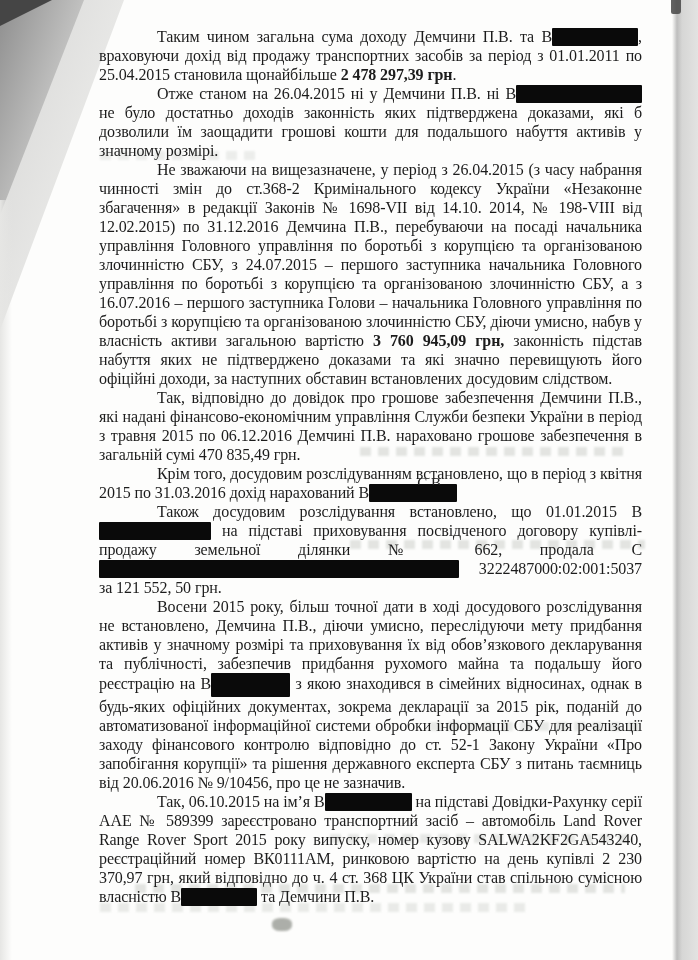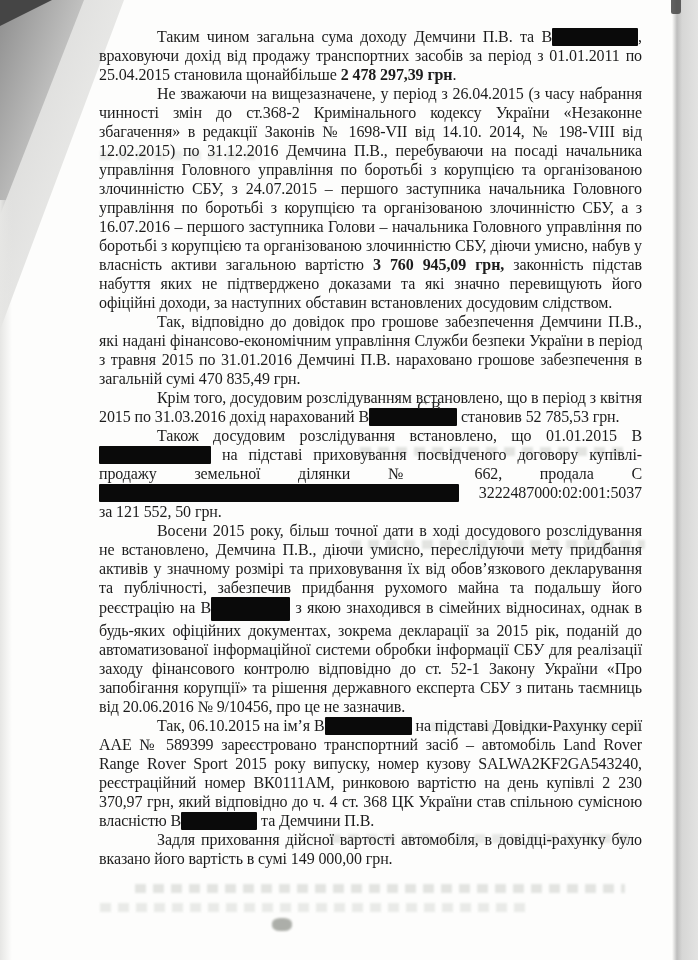--- a/index.html
+++ b/index.html
@@ -97,22 +97,22 @@
   <div class="bleed" style="left:360px;top:447px;width:270px"></div>
   <div class="bleed" style="left:350px;top:540px;width:295px"></div>
   <div class="bleed" style="left:430px;top:722px;width:212px;opacity:.4"></div>
   <div class="bleed" style="left:330px;top:834px;width:300px;opacity:.42"></div>
   <div class="bleed" style="left:135px;top:884px;width:490px"></div>
   <div class="bleed" style="left:100px;top:903px;width:430px;opacity:.38"></div>
   <div class="blob" style="left:272px;top:918px;width:20px;height:13px"></div>
 
   <div class="doc">
       <p class="para"><span>Таким чином загальна сума доходу Демчини П.В. та В</span><span class="redact" style="width: 86px;"></span><span>, враховуючи дохід від продажу транспортних засобів за період з 01.01.2011 по 25.04.2015 становила щонайбільше </span><span class="b">2 478 297,39 грн</span><span>.</span></p>
+      <p class="para"><span>Отже станом на 26.04.2015 ні у Демчини П.В. ні В</span><span class="redact" style="width: 126px;"></span><span> не було достатньо доходів законність яких підтверджена доказами, які б дозволили їм заощадити грошові кошти для подальшого набуття активів у значному розмірі.</span></p>
       <p class="para"><span>Не зважаючи на вищезазначене, у період з 26.04.2015 (</span><span class="i">з часу набрання чинності змін до ст.368-2 Кримінального кодексу України «Незаконне збагачення» в редакції Законів № 1698-VII від 14.10. 2014, № 198-VIII від 12.02.2015</span><span>) по 31.12.2016 Демчина П.В., перебуваючи на посаді начальника управління Головного управління по боротьбі з корупцією та організованою злочинністю СБУ, з 24.07.2015 – першого заступника начальника Головного управління по боротьбі з корупцією та організованою злочинністю СБУ, а з 16.07.2016 – першого заступника Голови – начальника Головного управління по боротьбі з корупцією та організованою злочинністю СБУ, діючи умисно, набув у власність активи загальною вартістю </span><span class="b">3 760 945,09 грн,</span><span> законність підстав набуття яких не підтверджено доказами та які значно перевищують його офіційні доходи, за наступних обставин встановлених досудовим слідством.</span></p>
-      <p class="para"><span>Так, відповідно до довідок про грошове забезпечення Демчини П.В., які надані фінансово-економічним управління Служби безпеки України в період з травня 2015 по 31.01.2016 Демчині П.В. нараховано грошове забезпечення в загальній сумі 470 835,49 грн.</span></p>
-      <p class="para"><span>Крім того, досудовим розслідуванням встановлено, що в період з квітня 2015 по 31.03.2016 дохід нарахований В</span><span class="redact" style="width: 88px;"><span class="peek">С.В</span></span><span> становив 52 785,53 грн.</span></p>
+      <p class="para"><span>Так, відповідно до довідок про грошове забезпечення Демчини П.В., які надані фінансово-економічним управління Служби безпеки України в період з травня 2015 по 06.12.2016 Демчині П.В. нараховано грошове забезпечення в загальній сумі 470 835,49 грн.</span></p>
+      <p class="para"><span>Крім того, досудовим розслідуванням встановлено, що в період з квітня 2015 по 31.03.2016 дохід нарахований В</span><span class="redact" style="width: 88px;"><span class="peek">С.В</span></span></p>
       <p class="para"><span>Також досудовим розслідування встановлено, що 01.01.2015 В</span><span class="redact" style="width: 112px;"></span><span> на підставі приховування посвідченого договору купівлі-продажу земельної ділянки № 662, продала С</span><span class="redact" style="width: 360px;"></span><span> 3222487000:02:001:5037 за 121 552, 50 грн.</span></p>
       <p class="para"><span>Восени 2015 року, більш точної дати в ході досудового розслідування не встановлено, Демчина П.В., діючи умисно, переслідуючи мету придбання активів у значному розмірі та приховування їх від обов’язкового декларування та публічності, забезпечив придбання рухомого майна та подальшу його реєстрацію на В</span><span class="redact tall" style="width: 79px;"></span><span> з якою знаходився в сімейних відносинах, однак в будь-яких офіційних документах, зокрема декларації за 2015 рік, поданій до автоматизованої інформаційної системи обробки інформації СБУ для реалізації заходу фінансового контролю відповідно до ст. 52-1 Закону України «Про запобігання корупції» та рішення державного експерта СБУ з питань таємниць від 20.06.2016 № 9/10456, про це не зазначив.</span></p>
       <p class="para"><span>Так, 06.10.2015 на ім’я В</span><span class="redact" style="width: 87px;"></span><span> на підставі Довідки-Рахунку серії ААЕ № 589399 зареєстровано транспортний засіб – автомобіль Land Rover Range Rover Sport 2015 року випуску, номер кузову SALWA2KF2GA543240, реєстраційний номер ВК0111АМ, ринковою вартістю на день купівлі 2 230 370,97 грн, який відповідно до ч. 4 ст. 368 ЦК України став спільною сумісною власністю В</span><span class="redact" style="width: 76px;"></span><span> та Демчини П.В.</span></p>
-      <p class="para"><span>Задля приховання дійсної вартості автомобіля, в довідці-рахунку було вказано його вартість в сумі 149 000,00 грн.</span></p>
     </div>
 
 </div>
 
 </body></html>

